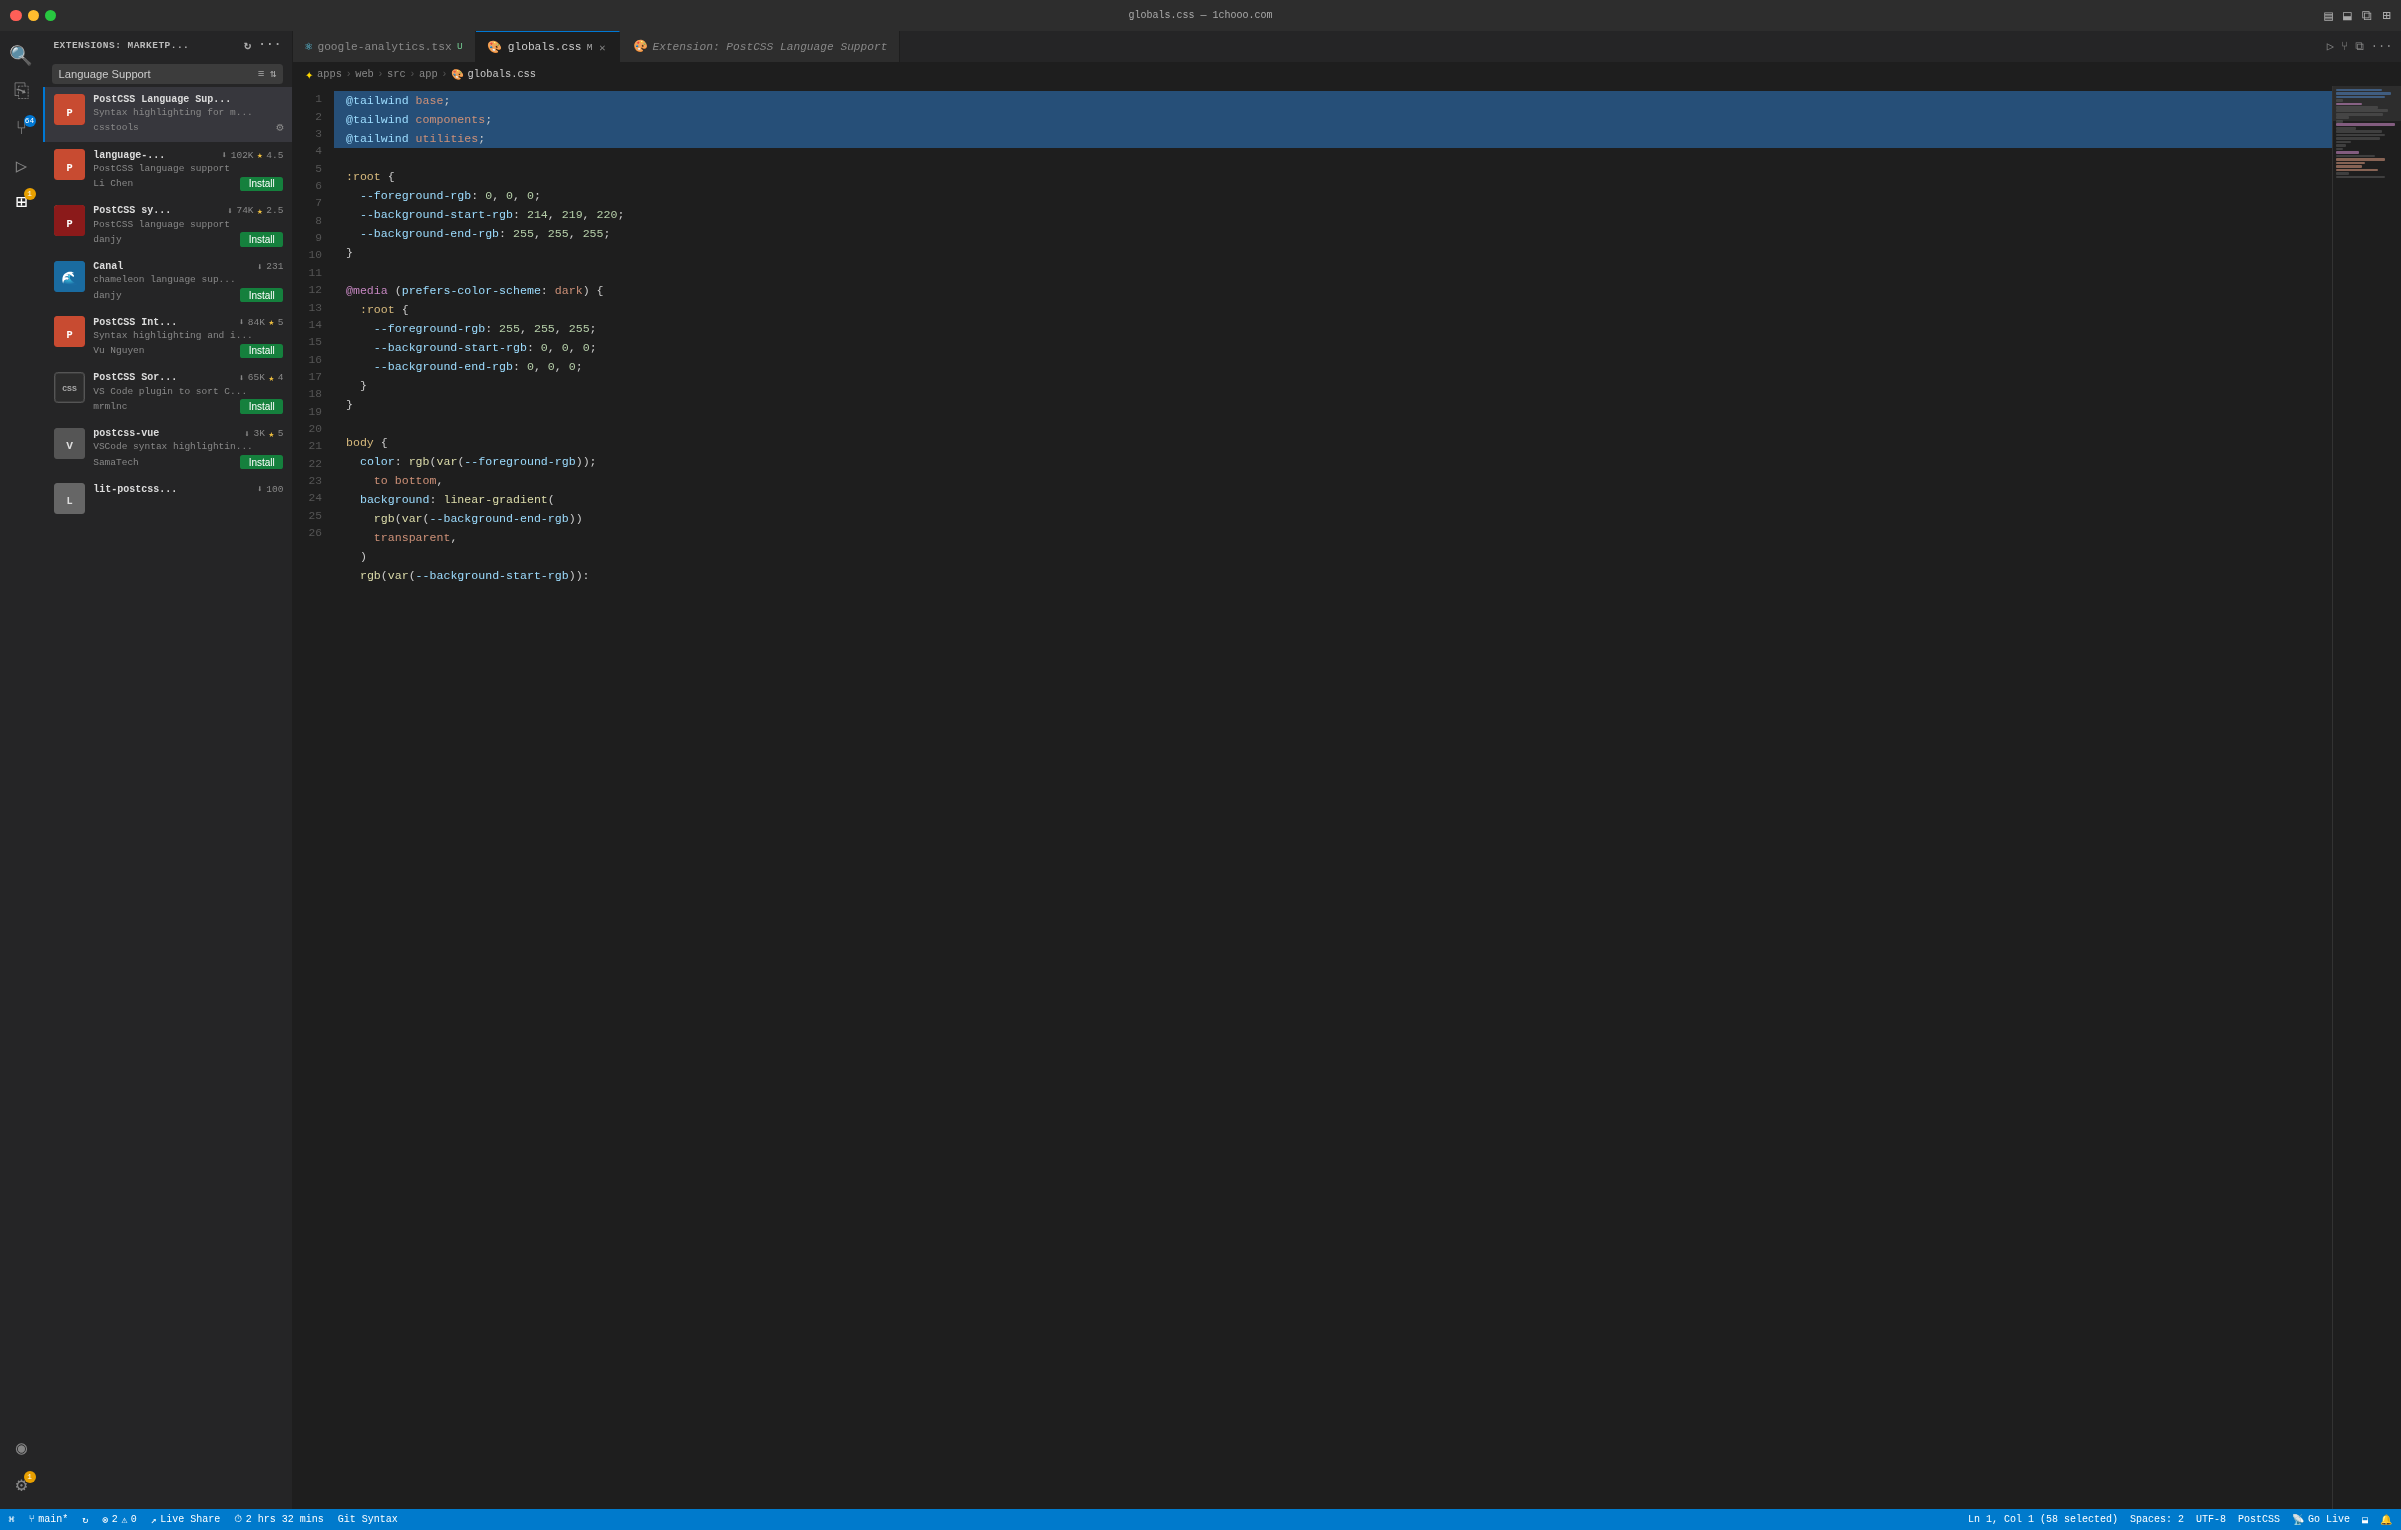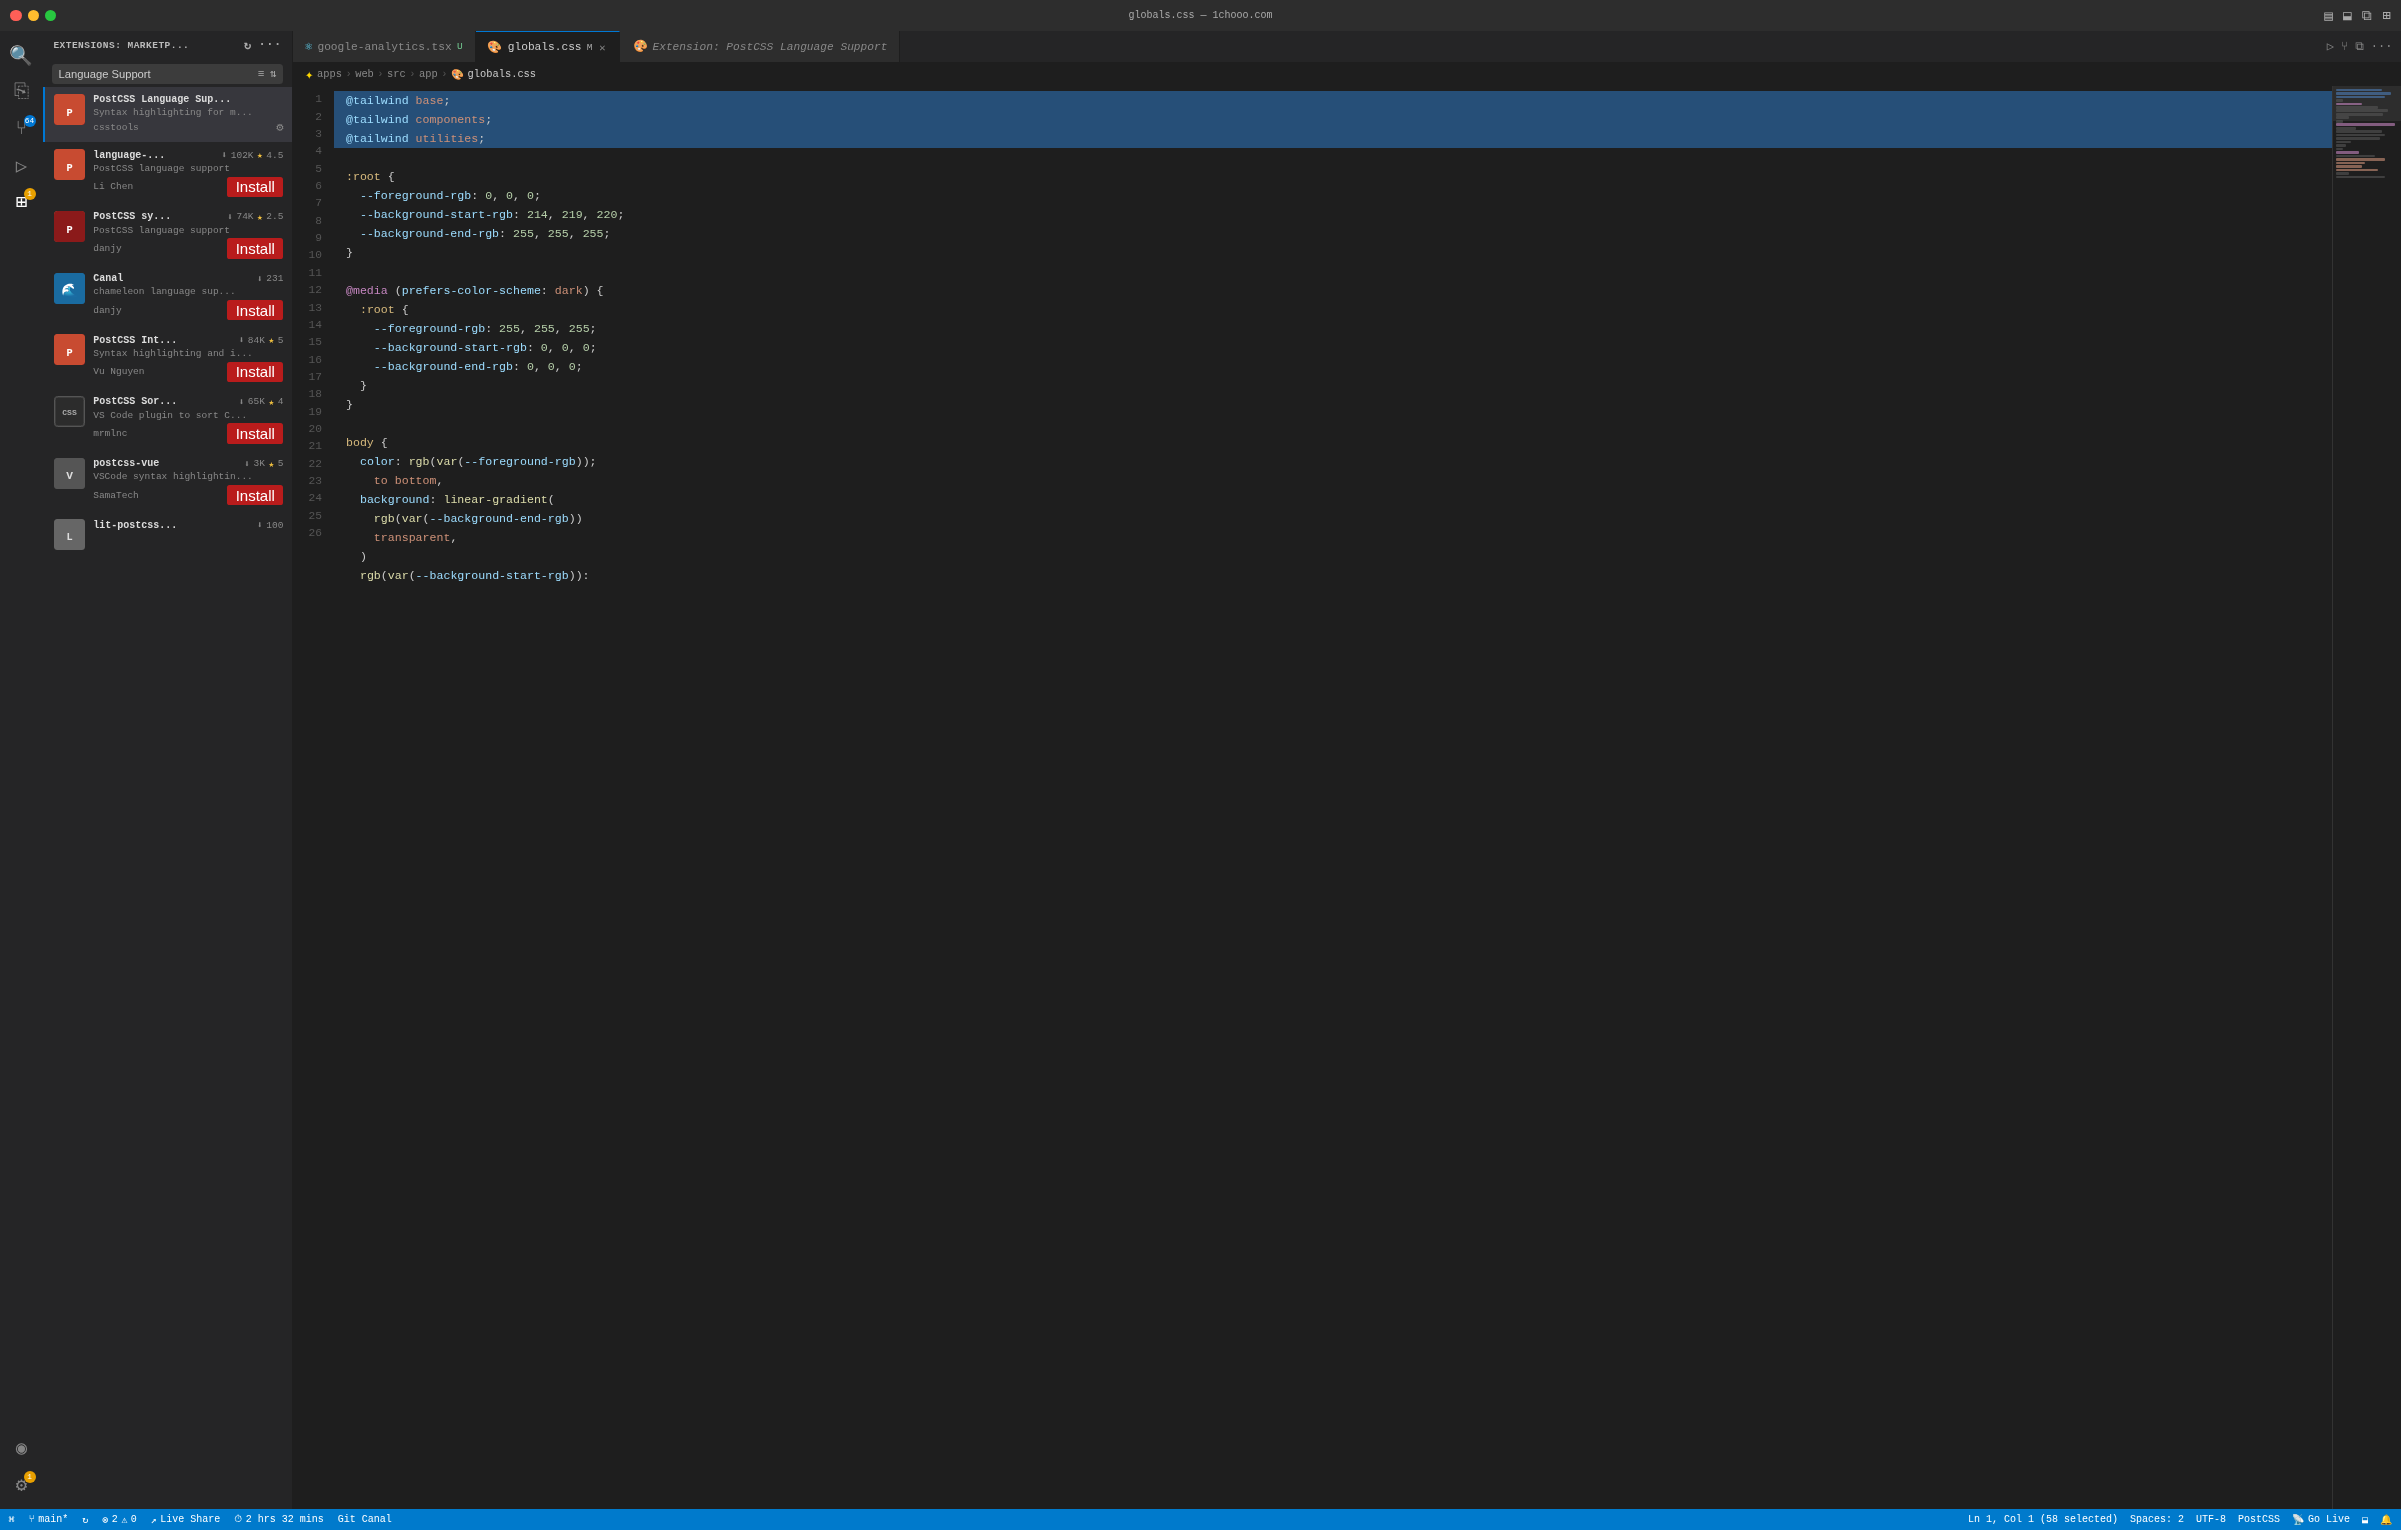--- a/index.html
+++ b/index.html
@@ -225,26 +225,26 @@
       text-overflow: ellipsis;
       margin-bottom: 2.6px;
     }
     .ext-author-row {
       display: flex;
       align-items: center;
       justify-content: space-between;
     }
     .ext-author { color: #888; font-size: 9.5px; }
     .install-btn {
-      background: #b91c1c;
+      background: #15803d;
       color: #fff;
       border: none;
       padding: 1.7px 8.6px;
       border-radius: 2.6px;
-      font-size: 15px;
+      font-size: 10px;
       cursor: pointer;
     }
     .gear-btn {
       color: #888;
       font-size: 12px;
       cursor: pointer;
     }
     .star {
       color: #f0c040;
       font-size: 9.5px;
@@ -859,21 +859,21 @@
   </div>
   <div class="status-item">
     <span>↗</span>
     <span>Live Share</span>
   </div>
   <div class="status-item">
     <span>⏱</span>
     <span>2 hrs 32 mins</span>
   </div>
   <div class="status-item">
-    <span>Git Canal</span>
+    <span>Git Syntax</span>
   </div>
   <div class="status-right">
     <div class="status-item">
       <span>Ln 1, Col 1 (58 selected)</span>
     </div>
     <div class="status-item">
       <span>Spaces: 2</span>
     </div>
     <div class="status-item">
       <span>UTF-8</span>

